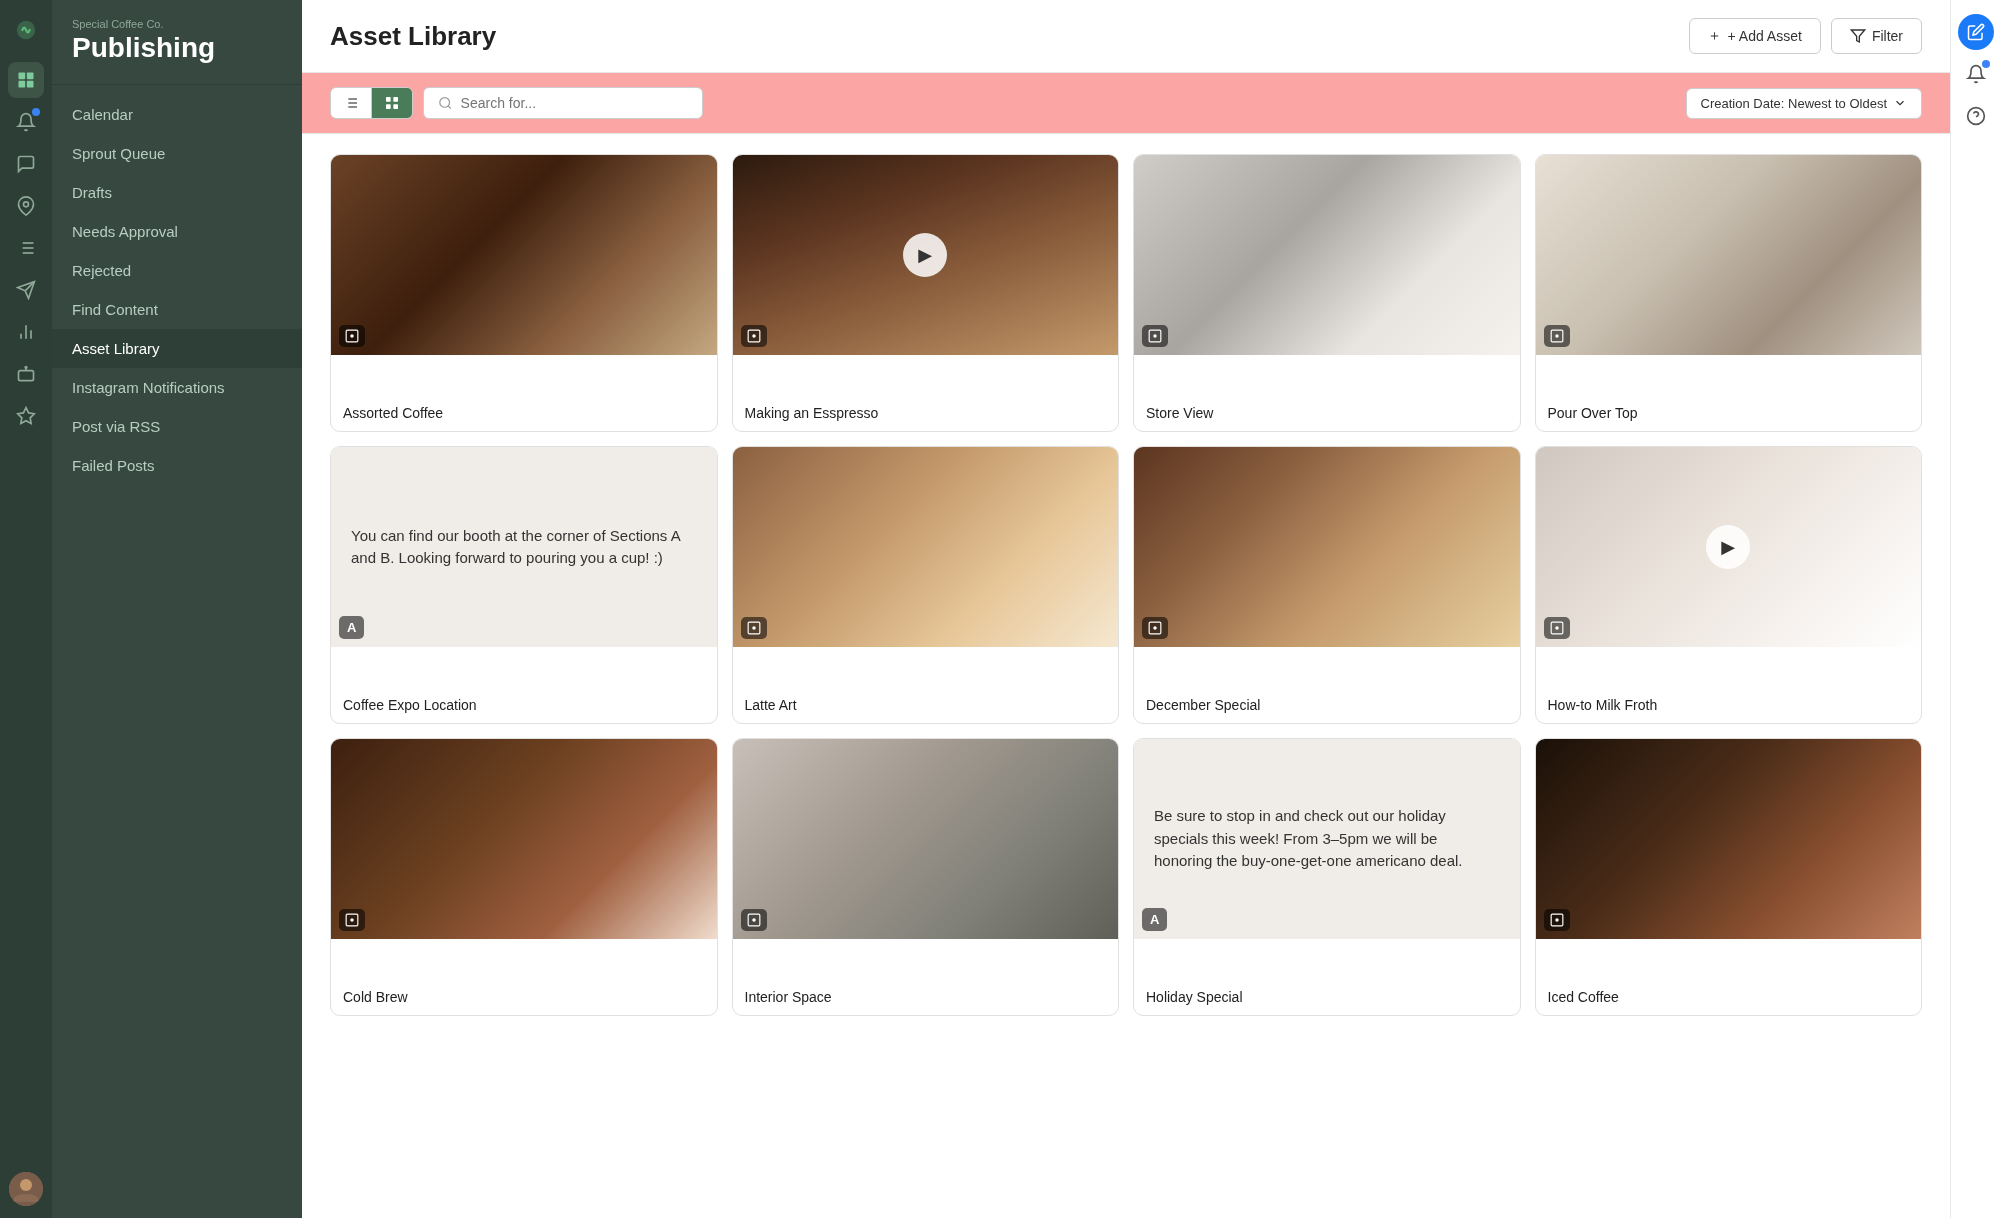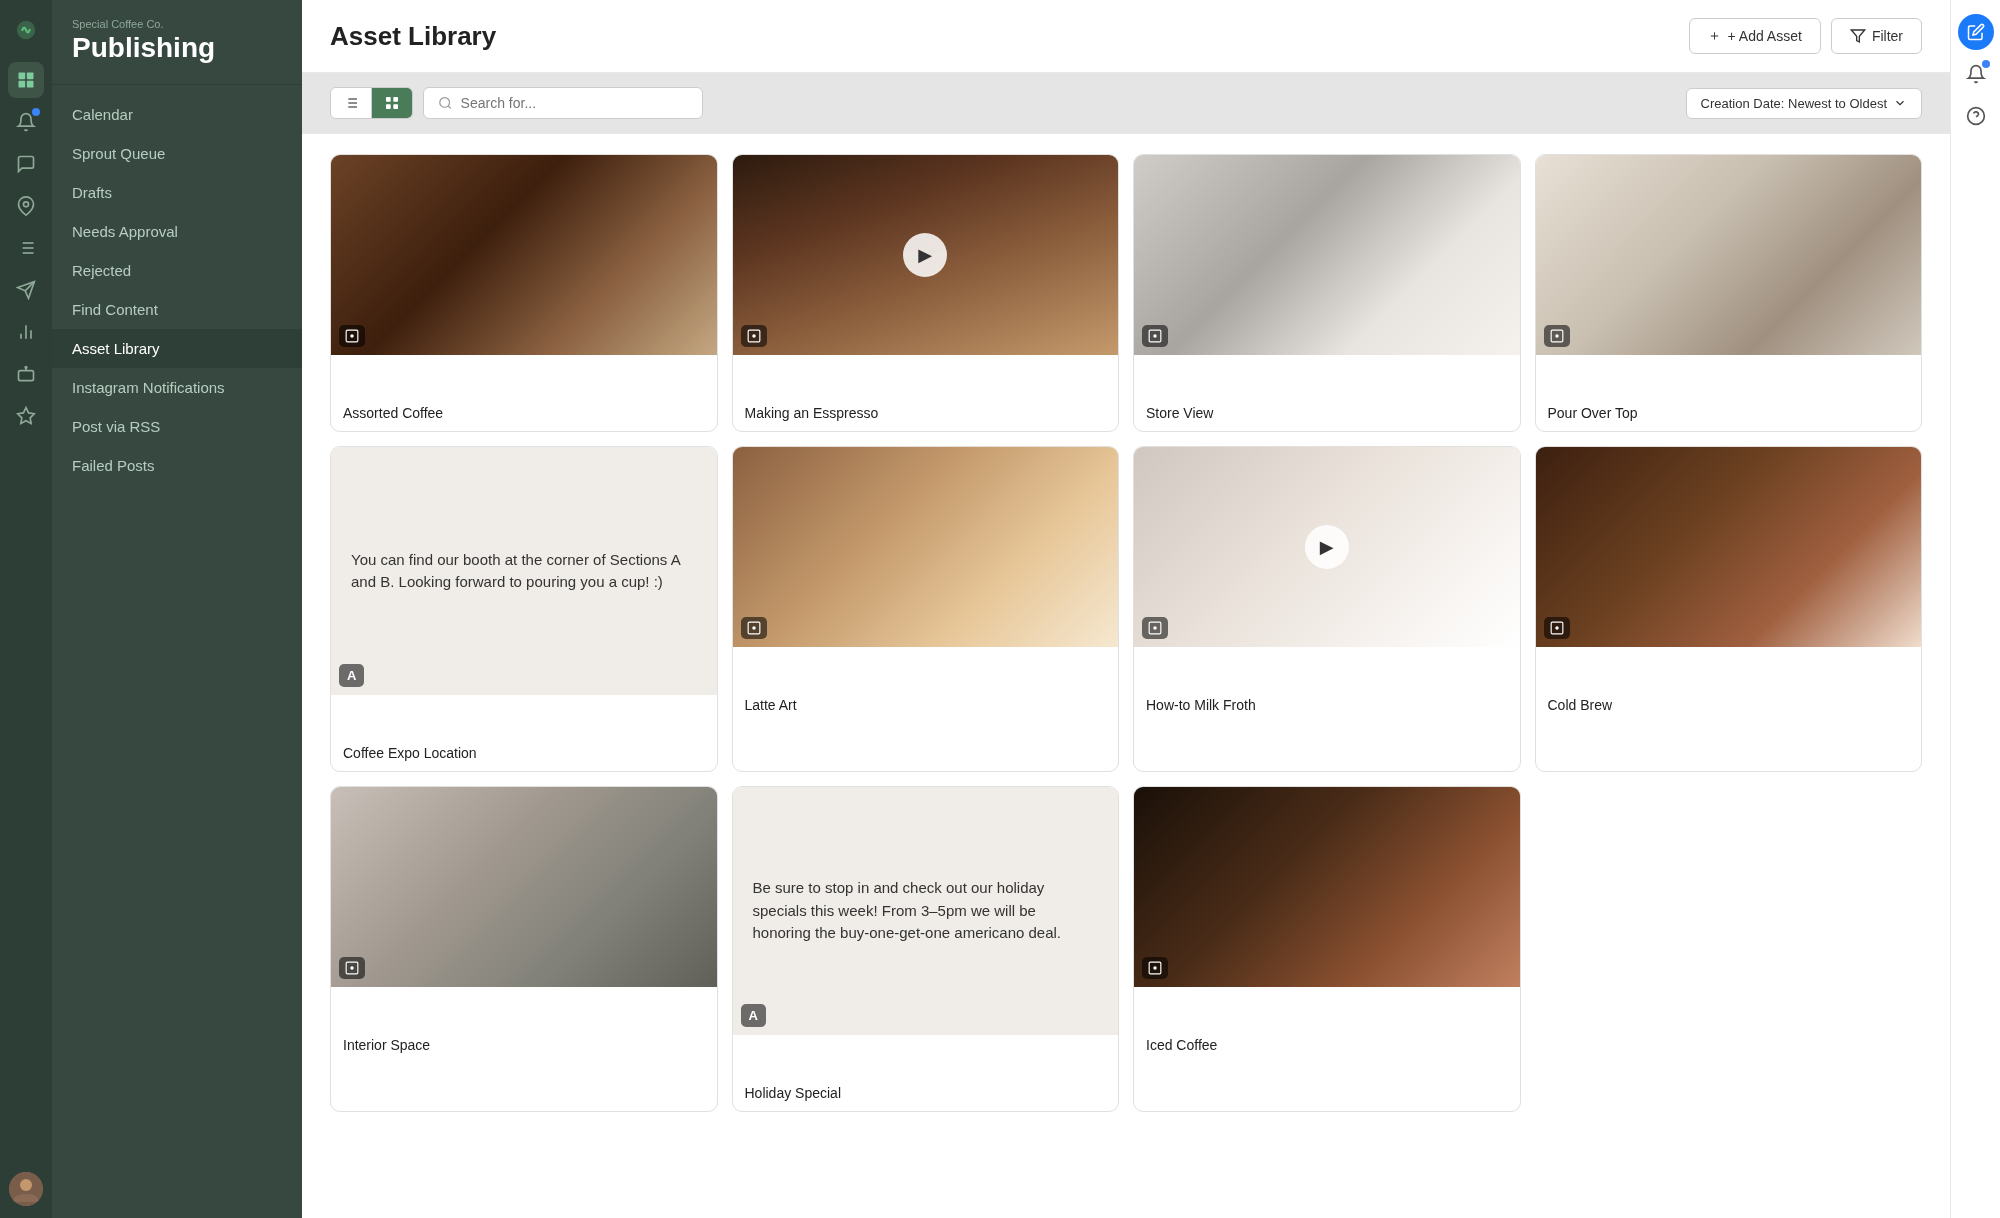--- a/index.html
+++ b/index.html
@@ -104,21 +104,21 @@
       color: #333;
       font-weight: 500;
     }
 
     
     .toolbar {
       display: flex;
       align-items: center;
       justify-content: space-between;
       padding: 14px 28px;
-      background: #e5e5e5;
+      background: #fca5a5;
       border-bottom: 1px solid #e8e8e8;
     }
     .toolbar-left { display: flex; align-items: center; gap: 10px; }
     .view-toggle {
       display: flex;
       border: 1.5px solid #ccc;
       border-radius: 6px;
       overflow: hidden;
     }
     .view-btn {
@@ -176,21 +176,21 @@
       cursor: pointer;
     }
     .asset-image {
       width: 100%;
       height: 200px;
       position: relative;
       overflow: hidden;
       background: #ccc;
     }
     .asset-image-placeholder {
-      width: 100%; height: 248px;
+      width: 100%; height: 200px;
       background: #f0ede8;
       display: flex; align-items: center; justify-content: center;
       padding: 20px;
     }
     .asset-text-placeholder {
       font-size: 15px;
       color: #333;
       line-height: 1.5;
       text-align: left;
     }
@@ -508,20 +508,32 @@
         <div class="asset-type-badge">
           <svg width="14" height="14" viewBox="0 0 24 24" fill="white">
                 <rect x="2" y="2" width="20" height="20" rx="2" fill="none" stroke="white" stroke-width="2"></rect>
                 <circle cx="12" cy="12" r="3" fill="white"></circle>
               </svg>
         </div>
       </div>
       <div class="asset-label">Latte Art</div>
     </div>
         <div class="asset-card">
+      <div class="asset-image img-december" style="position:relative;">
+
+        <div class="asset-type-badge">
+          <svg width="14" height="14" viewBox="0 0 24 24" fill="white">
+                <rect x="2" y="2" width="20" height="20" rx="2" fill="none" stroke="white" stroke-width="2"></rect>
+                <circle cx="12" cy="12" r="3" fill="white"></circle>
+              </svg>
+        </div>
+      </div>
+      <div class="asset-label">December Special</div>
+    </div>
+        <div class="asset-card">
       <div class="asset-image img-milk" style="position:relative;">
         <div class="play-btn">▶</div>
         <div class="asset-type-badge">
           <svg width="14" height="14" viewBox="0 0 24 24" fill="white">
                 <rect x="2" y="2" width="20" height="20" rx="2" fill="none" stroke="white" stroke-width="2"></rect>
                 <circle cx="12" cy="12" r="3" fill="white"></circle>
               </svg>
         </div>
       </div>
       <div class="asset-label">How-to Milk Froth</div>

